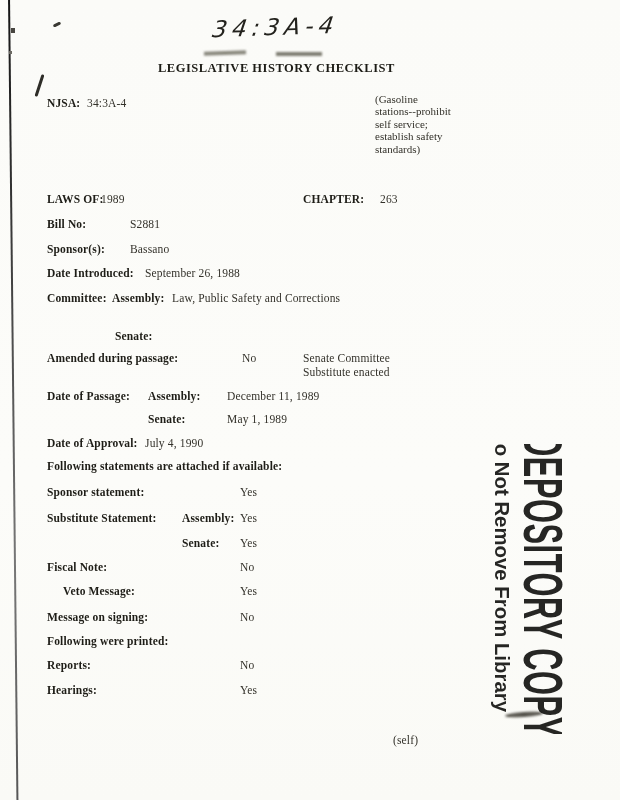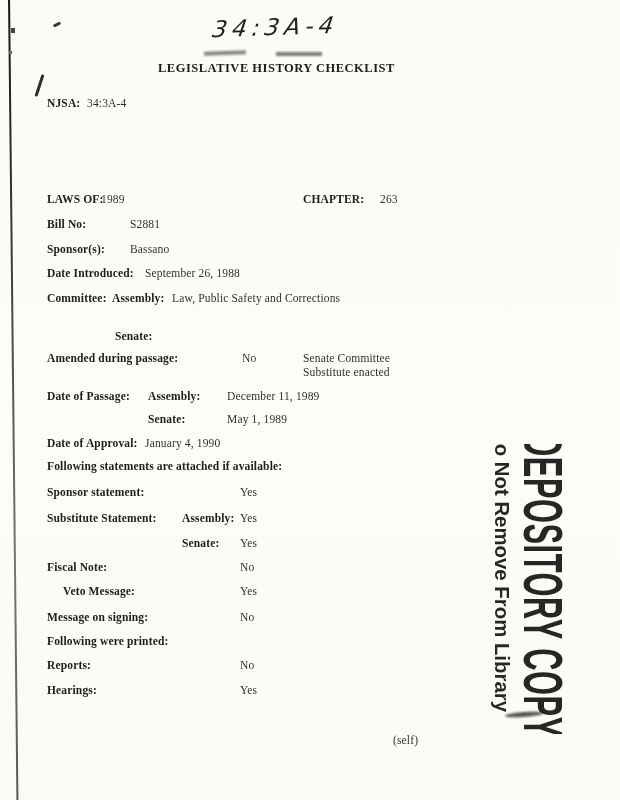--- a/index.html
+++ b/index.html
@@ -88,20 +88,27 @@
 
   <div class="handwritten">34:3A-4</div>
 
   <div class="t title">LEGISLATIVE HISTORY CHECKLIST</div>
 
   <div class="row" style="top:96px">
     <span class="lbl" style="left:0">NJSA:</span>
     <span class="val" style="left:40px">34:3A-4</span>
   </div>
 
+  <div class="subject">
+    <div>(Gasoline</div>
+    <div>stations--prohibit</div>
+    <div>self service;</div>
+    <div>establish safety</div>
+    <div>standards)</div>
+  </div>
 
   <div class="row" style="top:192px">
     <span class="lbl" style="left:0">LAWS OF:</span>
     <span class="val" style="left:54px">1989</span>
     <span class="lbl" style="left:256px">CHAPTER:</span>
     <span class="val" style="left:333px">263</span>
   </div>
 
   <div class="row" style="top:217px">
     <span class="lbl" style="left:0">Bill No:</span>
@@ -141,21 +148,21 @@
     <span class="val" style="left:180px">December 11, 1989</span>
   </div>
 
   <div class="row" style="top:412px">
     <span class="lbl" style="left:101px">Senate:</span>
     <span class="val" style="left:180px">May 1, 1989</span>
   </div>
 
   <div class="row" style="top:436px">
     <span class="lbl" style="left:0">Date of Approval:</span>
-    <span class="val" style="left:98px">January 4, 1990</span>
+    <span class="val" style="left:98px">July 4, 1990</span>
   </div>
 
   <div class="row" style="top:459px">
     <span class="lbl" style="left:0">Following statements are attached if available:</span>
   </div>
 
   <div class="row" style="top:485px">
     <span class="lbl" style="left:0">Sponsor statement:</span>
     <span class="val" style="left:193px">Yes</span>
   </div>

